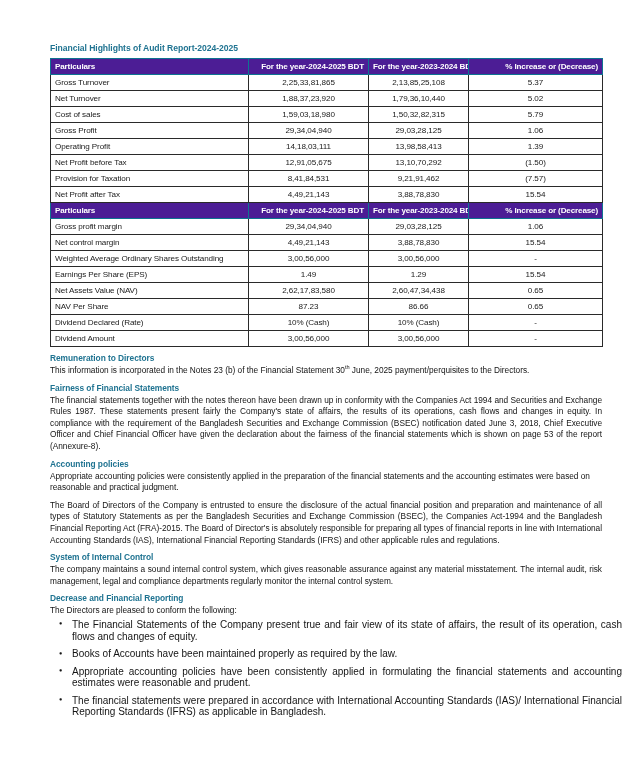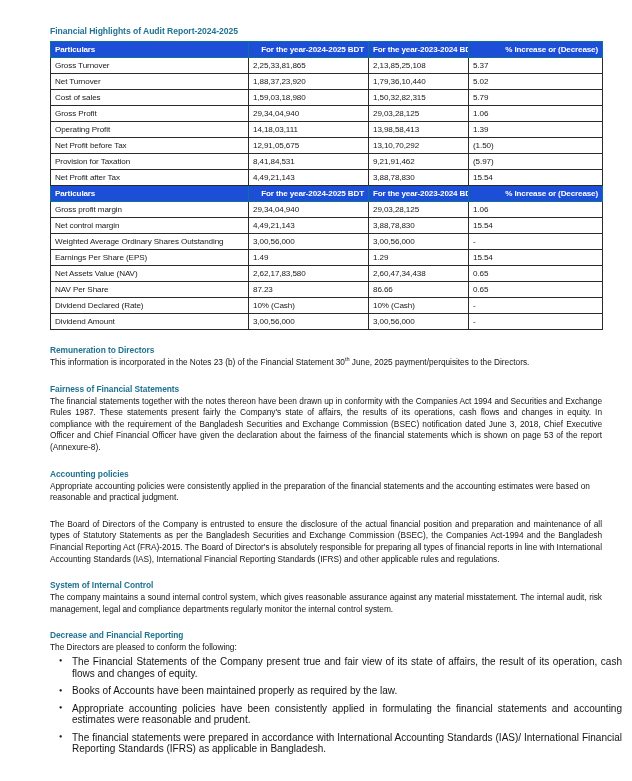--- a/index.html
+++ b/index.html
@@ -12,21 +12,21 @@
     height: 781px;
     font-family: "Liberation Sans", sans-serif;
     color: #1a1a1a;
     -webkit-font-smoothing: antialiased;
   }
   .page {
     position: relative;
     width: 632px;
     height: 781px;
     box-sizing: border-box;
-    padding: 25px 30px 0 50px;
+    padding: 42px 30px 0 50px;
     overflow: hidden;
   }
 
   
   .table-title {
     font-size: 8.6px;
     font-weight: bold;
     color: #1F7391;
     letter-spacing: -0.05px;
     margin: 0 0 4px 0;
@@ -48,42 +48,42 @@
   table.fin td, table.fin th {
     border: 0.8px solid #2a2a2a;
     padding: 1.5px 4px 1.5px 4px;
     height: 12px;
     line-height: 11px;
     vertical-align: middle;
     overflow: hidden;
     white-space: nowrap;
   }
   table.fin tr.hdr th {
-    background: #1d4ed8;
+    background: #4c1d95;
     color: #ffffff;
     font-weight: bold;
     border-color: #0E7391;
     text-align: left;
     letter-spacing: -0.15px;
   }
   table.fin tr.hdr th.num {
     text-align: right;
   }
   table.fin td.label {
     text-align: left;
     font-weight: normal;
     letter-spacing: -0.1px;
   }
   table.fin td.num {
-    text-align: left;
+    text-align: center;
     letter-spacing: -0.1px;
   }
 
   
-  .section { margin-top: 15px; }
+  .section { margin-top: 6px; }
   .section:first-of-type { margin-top: 12px; }
   h3.sec-head {
     font-size: 8.4px;
     font-weight: bold;
     color: #1F7391;
     margin: 0 0 1px 0;
     line-height: 11px;
     letter-spacing: -0.05px;
   }
   p.body {
@@ -178,21 +178,21 @@
       <tr>
         <td class="label">Net Profit before Tax</td>
         <td class="num">12,91,05,675</td>
         <td class="num">13,10,70,292</td>
         <td class="num">(1.50)</td>
       </tr>
       <tr>
         <td class="label">Provision for Taxation</td>
         <td class="num">8,41,84,531</td>
         <td class="num">9,21,91,462</td>
-        <td class="num">(5.97)</td>
+        <td class="num">(7.57)</td>
       </tr>
       <tr>
         <td class="label">Net Profit after Tax</td>
         <td class="num">4,49,21,143</td>
         <td class="num">3,88,78,830</td>
         <td class="num">15.54</td>
       </tr>
 
       <tr class="hdr">
         <th>Particulars</th>

